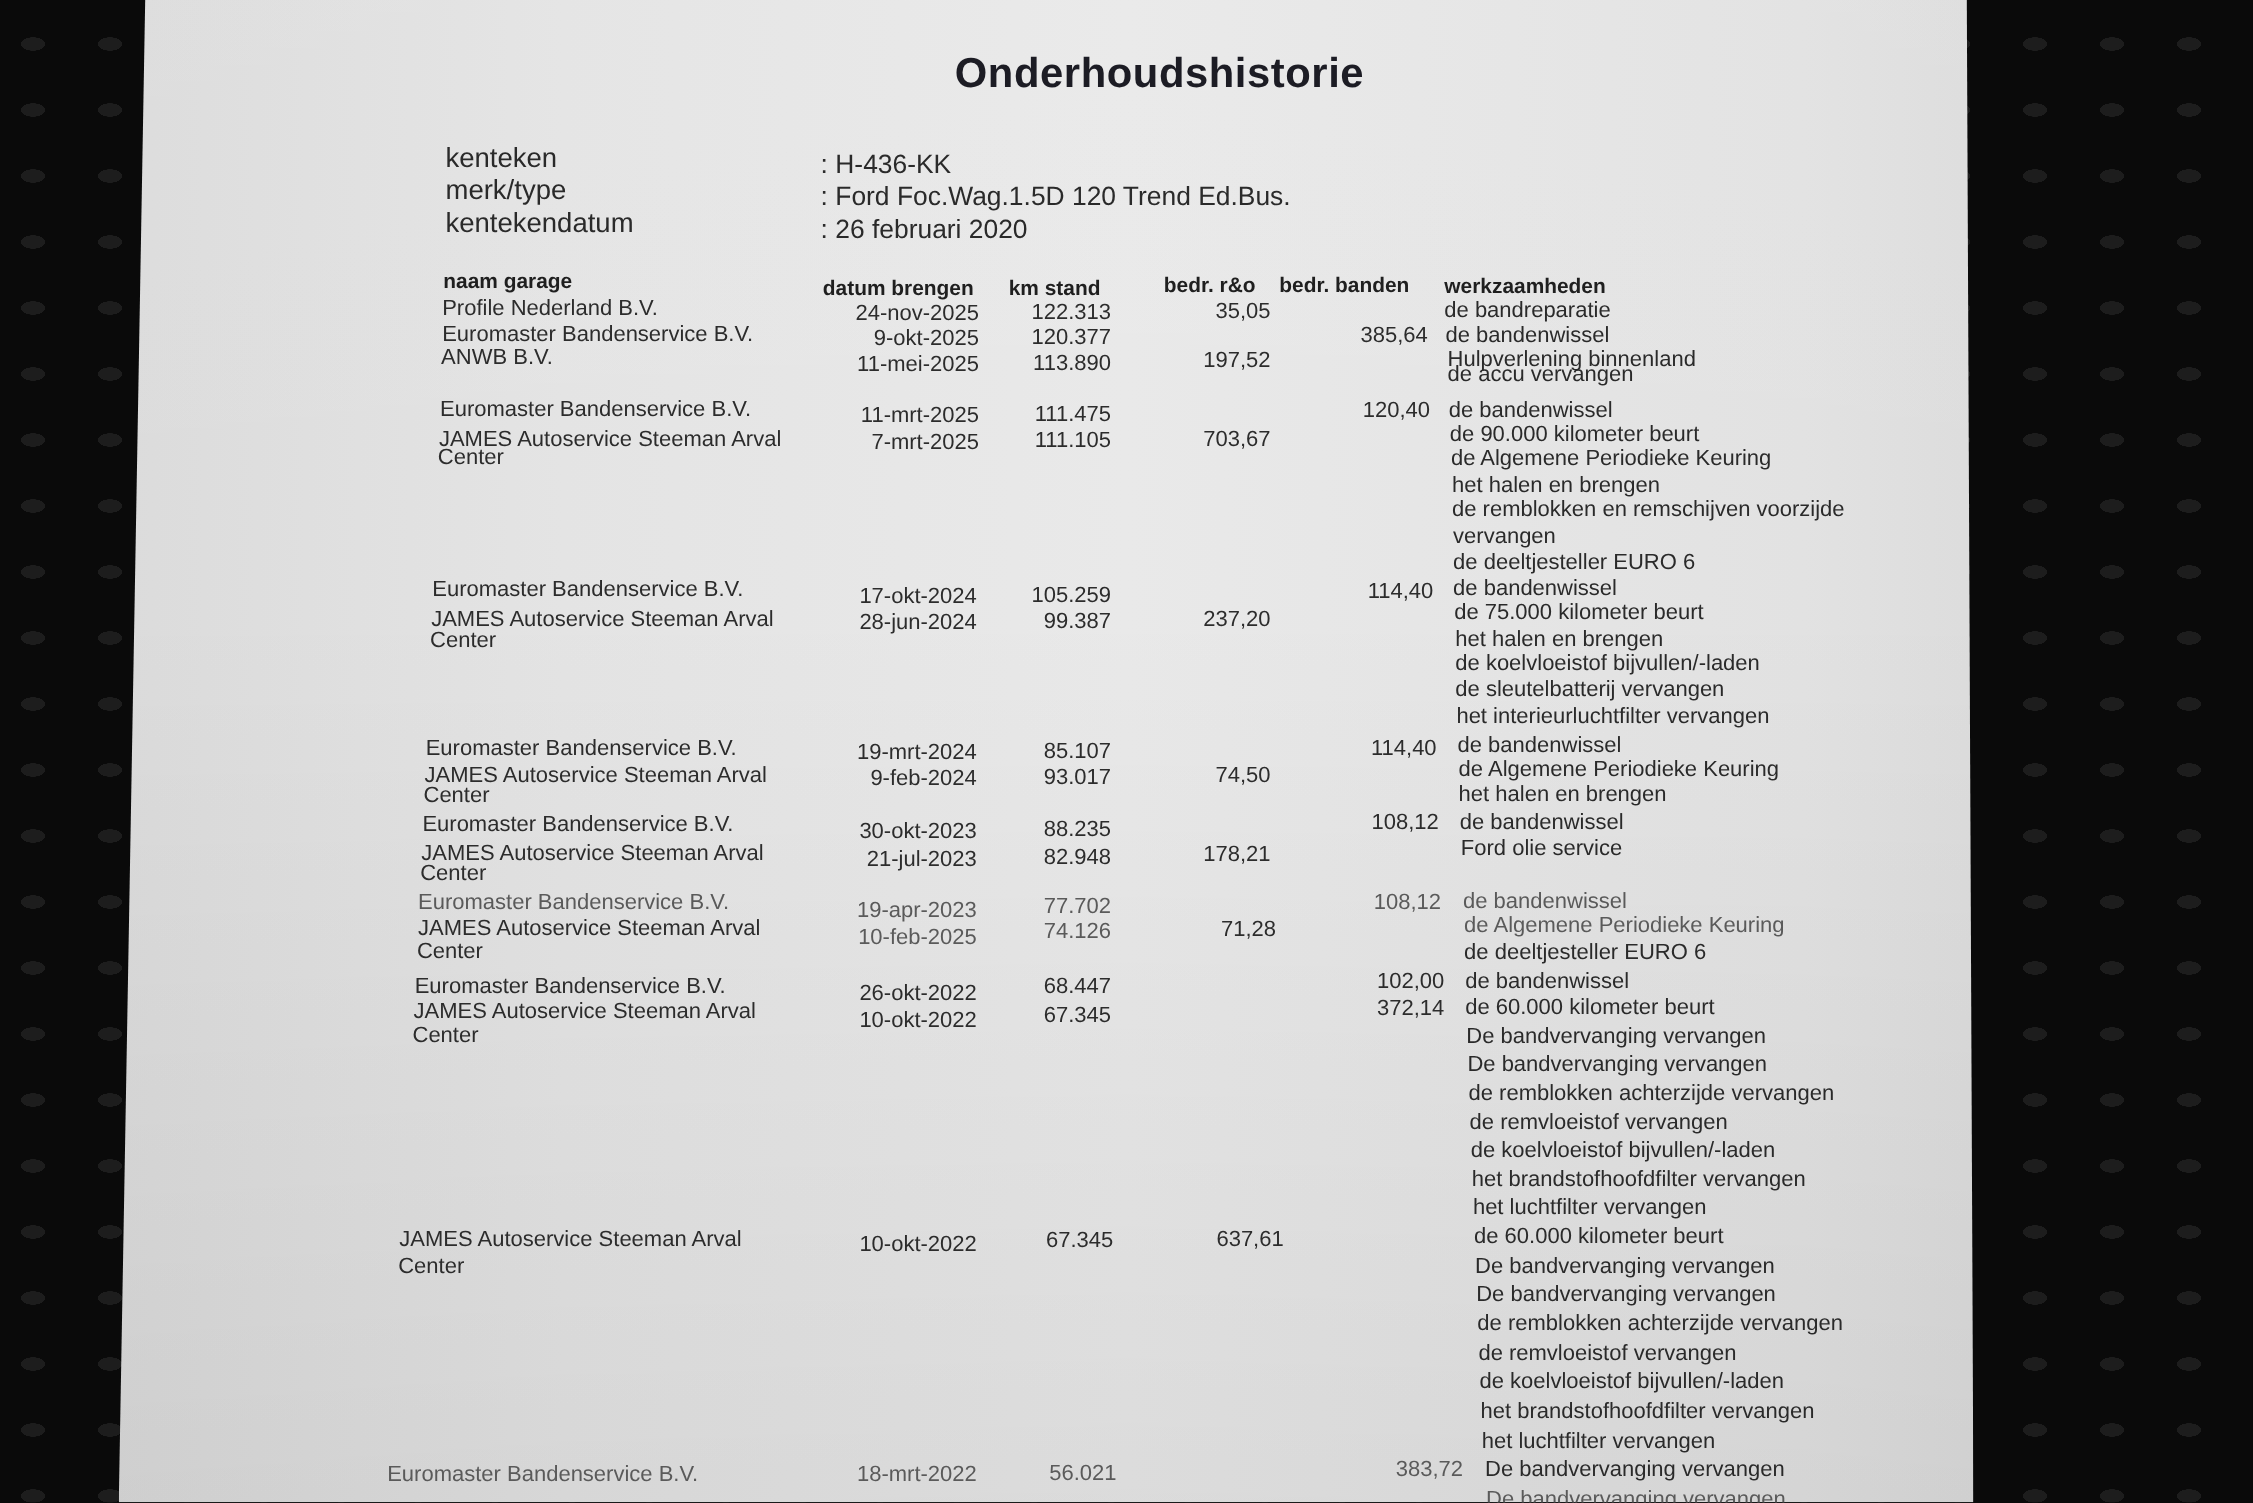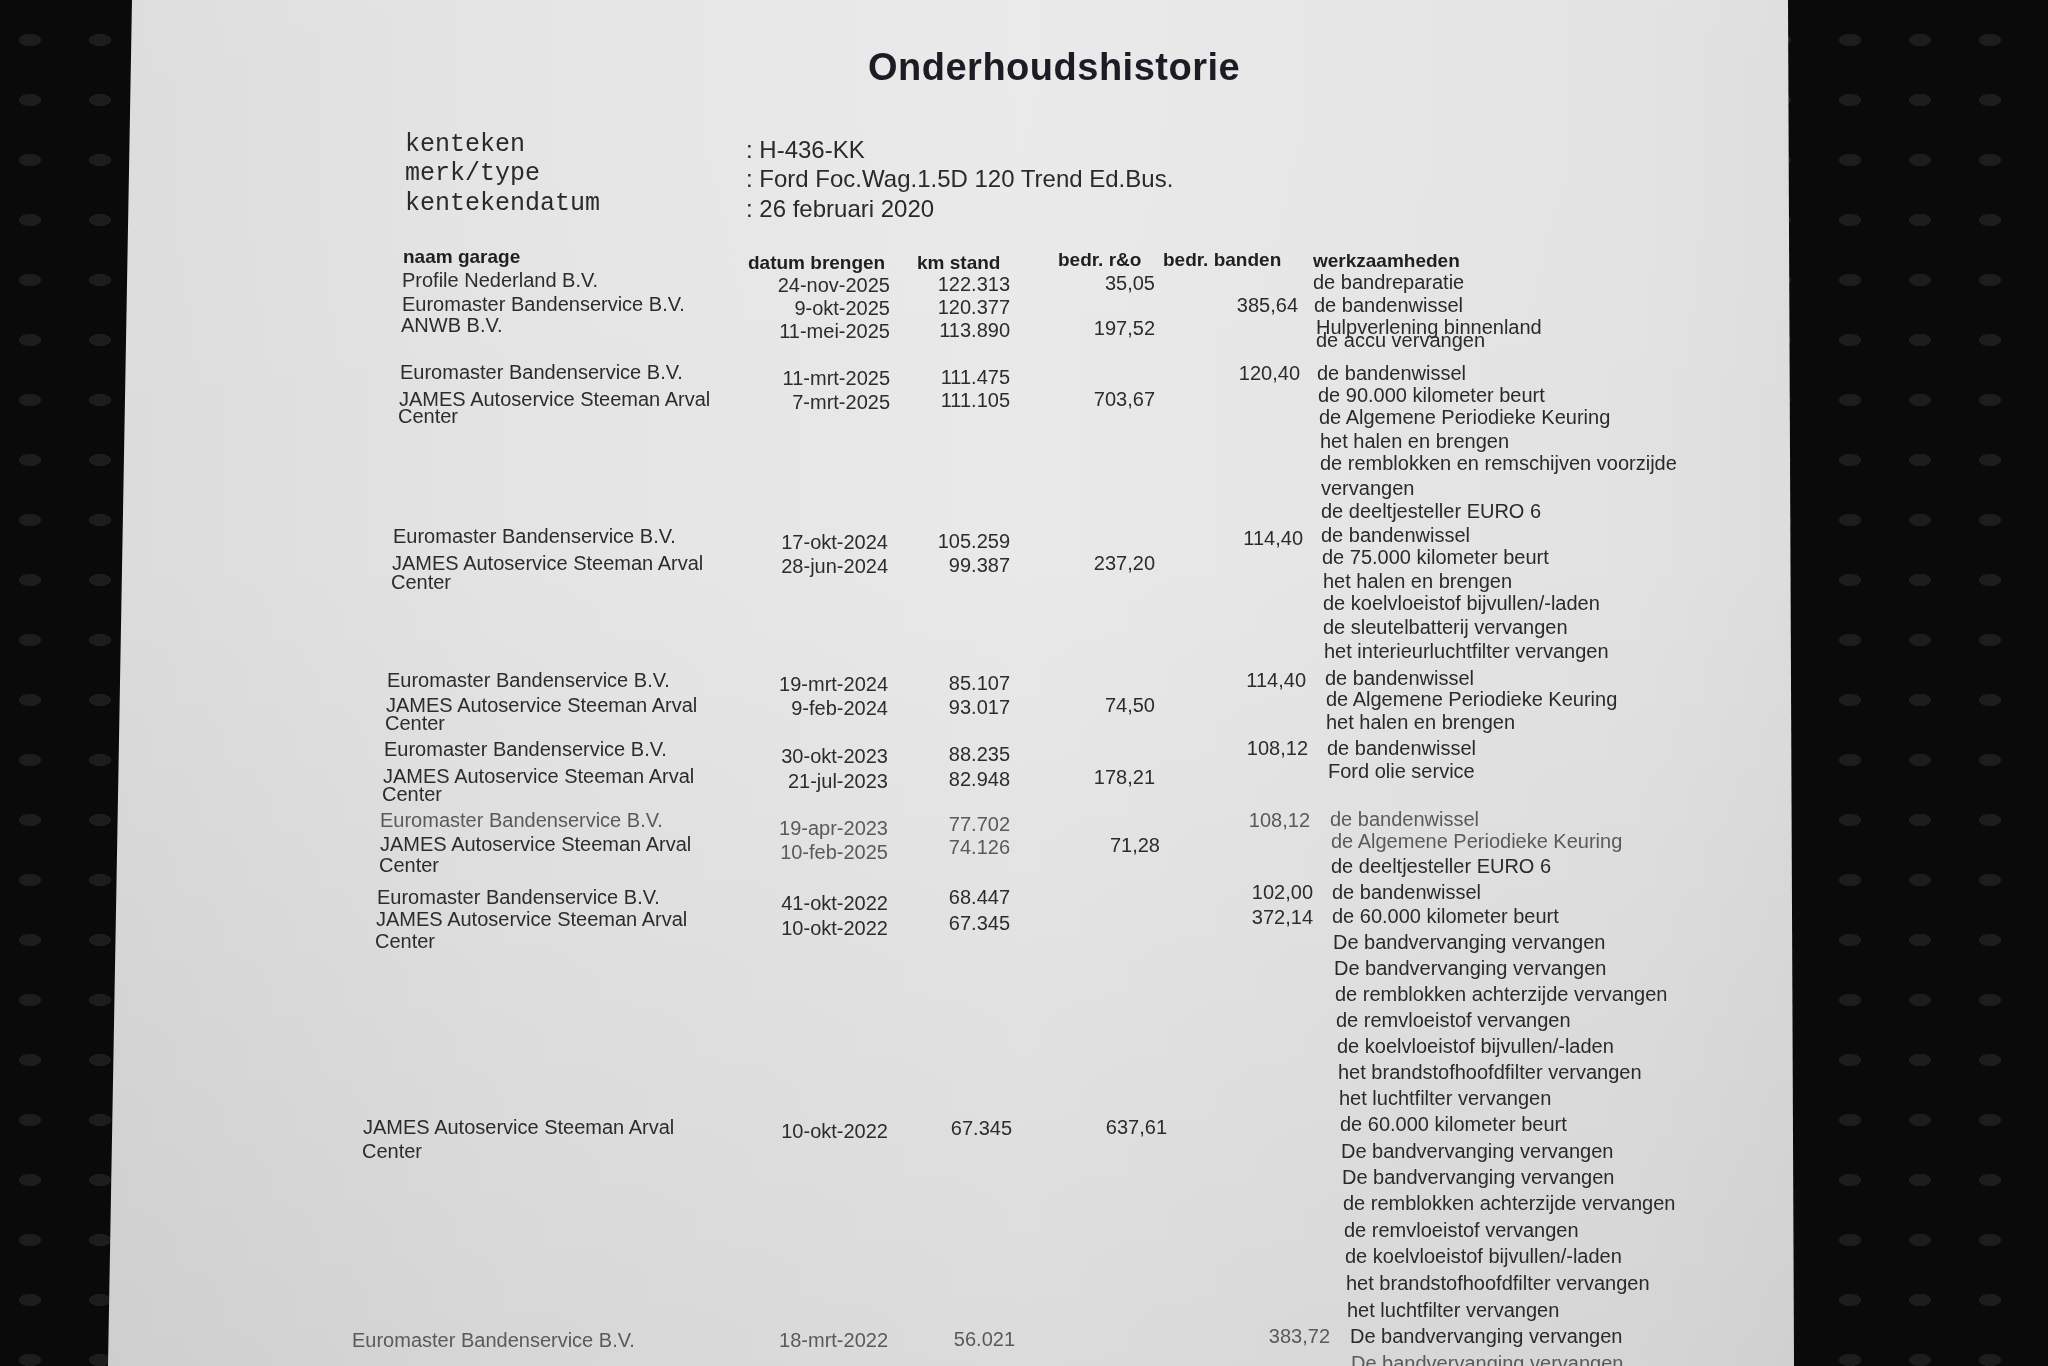--- a/index.html
+++ b/index.html
@@ -23,21 +23,21 @@
   .shade {
     position:absolute; inset:0;
     background:linear-gradient(180deg, rgba(255,255,255,0.05) 0%, rgba(0,0,0,0) 40%, rgba(0,0,0,0.06) 100%);
     clip-path:polygon(132px 0, 1788px 0, 1794px 1366px, 108px 1366px);
   }
   .title {
     position:absolute; left:868px; top:46px;
     font-size:38px; font-weight:bold; color:#1c1c24; letter-spacing:0.5px;
   }
   .meta-label {
-    position:absolute; font-size:25px; color:#2a2a2a; left:405px;font-family:Liberation Mono, monospace;
+    position:absolute; font-size:25px; color:#2a2a2a; left:405px;
   }
   .meta-value {
     position:absolute; font-size:24px; color:#2a2a2a; left:746px;
   }
   .hdr { position:absolute; font-size:19px; font-weight:bold; color:#1f1f1f; top:248px; }
   .cell { position:absolute; font-size:20px; color:#2c2c2c; white-space:nowrap; }
   .garage { font-size:20px; }
   .num { text-align:right; }
   .work { font-size:20px; color:#2a2a2a; }
   .faded { color:#5a5a5a; }
@@ -156,21 +156,21 @@
 <div>
   <div class="cell garage" style="left:380px;top:833px">JAMES Autoservice Steeman Arval</div>
   <div class="cell garage" style="left:379px;top:854px">Center</div>
   <div class="cell num faded" style="left:738px;top:841px;width:150px">10-feb-2025</div>
   <div class="cell num faded" style="left:900px;top:836px;width:110px">74.126</div>
   <div class="cell num" style="left:1045px;top:834px;width:115px">71,28</div>
 </div>
 
 <div>
   <div class="cell garage" style="left:377px;top:886px">Euromaster Bandenservice B.V.</div>
-  <div class="cell num" style="left:738px;top:892px;width:150px">41-okt-2022</div>
+  <div class="cell num" style="left:738px;top:892px;width:150px">26-okt-2022</div>
   <div class="cell num" style="left:900px;top:886px;width:110px">68.447</div>
   <div class="cell num" style="left:1195px;top:881px;width:118px">102,00</div>
 </div>
 
 <div>
   <div class="cell garage" style="left:376px;top:908px">JAMES Autoservice Steeman Arval</div>
   <div class="cell garage" style="left:375px;top:930px">Center</div>
   <div class="cell num" style="left:738px;top:917px;width:150px">10-okt-2022</div>
   <div class="cell num" style="left:900px;top:912px;width:110px">67.345</div>
   <div class="cell num" style="left:1195px;top:906px;width:118px">372,14</div>

